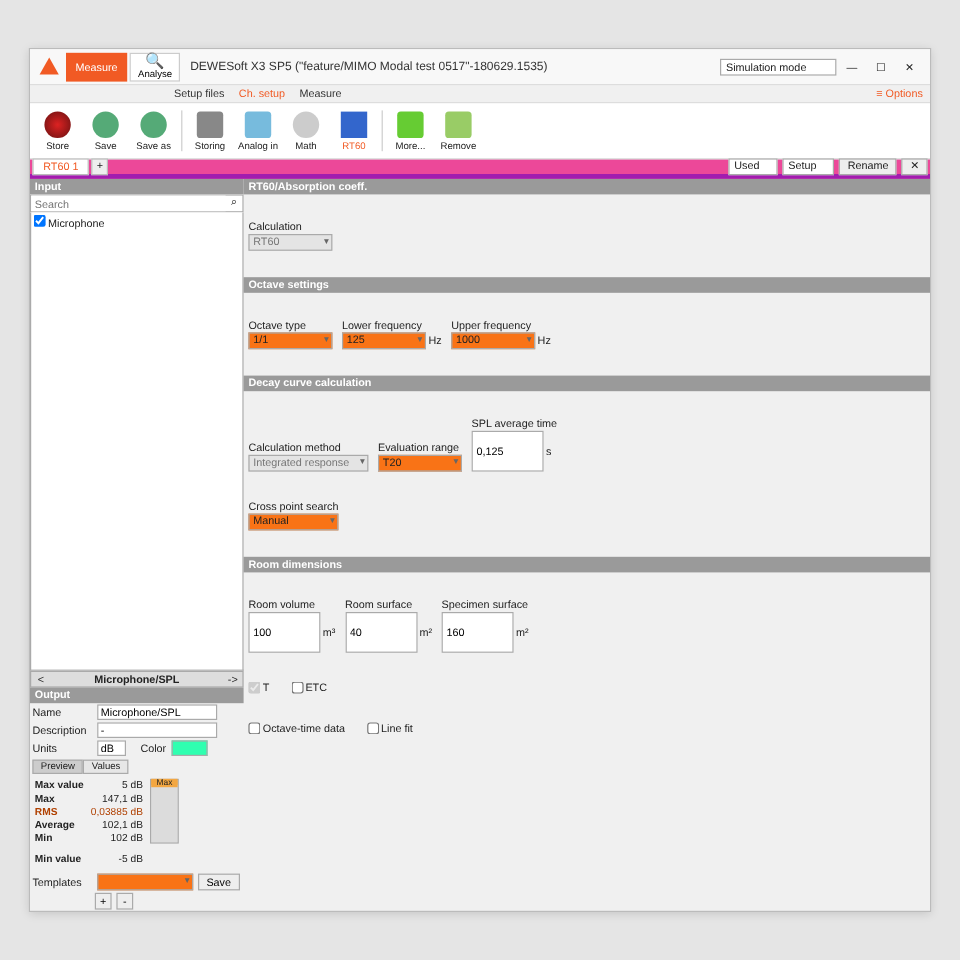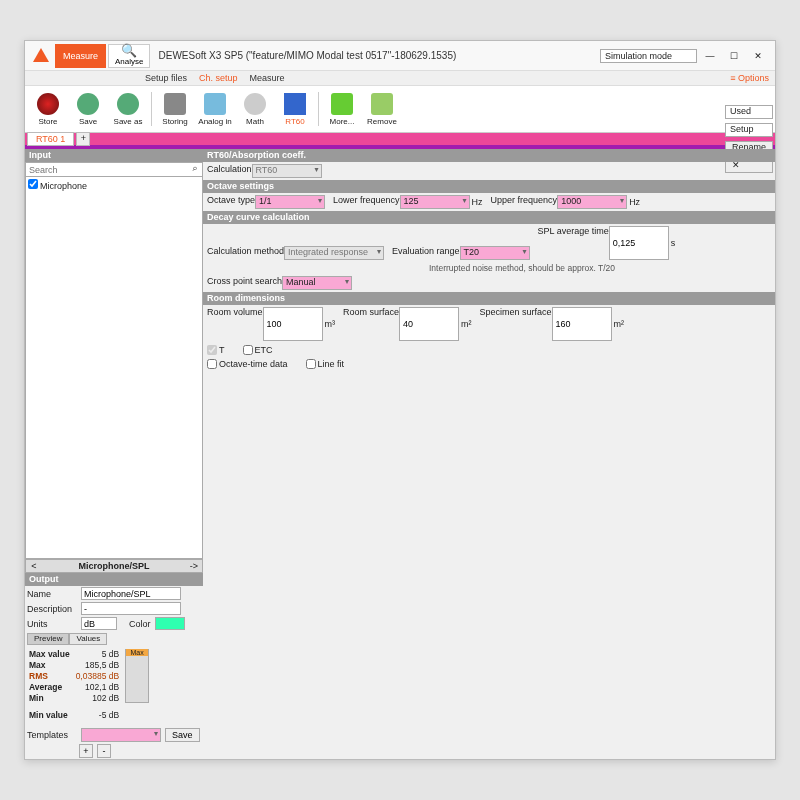--- a/index.html
+++ b/index.html
@@ -20,27 +20,27 @@
   
   .toolbar { height: 48px; background: #fff; border-top: 1px solid #ddd; border-bottom: 1px solid #ccc; display: flex; padding: 2px 4px; gap: 2px; }
   .tb-item { width: 38px; display: flex; flex-direction: column; align-items: center; justify-content: center; font-size: 8px; }
   .tb-icon { width: 22px; height: 22px; border-radius: 50%; background: #999; margin-bottom: 2px; }
   .tb-sep { width: 1px; background: #ccc; margin: 4px 2px; }
   .tb-active { color: #f15a24; }
   
   .tabrow { height: 16px; background: #ec4899; display: flex; align-items: center; border-bottom: 4px solid #a21caf; padding: 0 2px; }
   .tab { border: 1px solid #bbb; background: #fff; padding: 0 8px; font-size: 9px; color: #f15a24; height: 14px; line-height: 12px; }
   .tab-plus { border: 1px solid #bbb; background: #eee; width: 14px; text-align: center; height: 14px; margin-left: 2px; }
-  .tabrow .right { margin-left: auto; display: flex; gap: 4px; flex-direction: column; }
+  .tabrow .right { margin-left: auto; display: flex; gap: 4px; }
   .sel { border: 1px solid #aaa; background: #fff; padding: 0 14px 0 4px; font-size: 9px; height: 14px; }
   .btn-sm { border: 1px solid #aaa; background: #eee; padding: 0 6px; font-size: 9px; height: 14px; }
   
   .main { flex: 1; display: flex; overflow: hidden; }
   .leftcol { width: 178px; display: flex; flex-direction: column; }
-  .rightcol { flex: 1; display: flex; flex-direction: column; }
+  .rightcol { flex: 1; display: flex; flex-direction: column; gap: 20px; }
   .panel-hdr { background: #9a9a9a; color: #fff; font-weight: bold; font-size: 9px; padding: 1px 4px; height: 13px; line-height: 11px; }
   .searchrow { display: flex; border: 1px solid #aaa; background: #fff; margin: 0; height: 15px; }
   .searchrow input { flex: 1; border: none; font-size: 9px; padding: 0 3px; outline: none; }
   .searchrow .mag { width: 14px; text-align: center; }
   .treelist { flex: 1; background: #fff; border: 1px solid #aaa; border-top: none; font-size: 9px; padding: 2px; min-height: 280px; }
   .chk { margin-right: 2px; }
   .navrow { display: flex; background: #ddd; border: 1px solid #aaa; height: 14px; align-items: center; font-size: 9px; }
   .navrow .ctr { flex: 1; text-align: center; font-weight: bold; }
   .form-row { display: flex; align-items: center; padding: 1px 2px; gap: 4px; }
   .form-row label { width: 50px; font-size: 9px; }
@@ -50,23 +50,23 @@
   .minitabs div { border: 1px solid #aaa; padding: 0 6px; font-size: 8px; background: #e6e6e6; height: 12px; line-height: 10px; }
   .minitabs .act { background: #ccc; }
   .stats { display: flex; padding: 2px 4px; gap: 6px; }
   .stat-lbls { font-size: 8.5px; line-height: 11px; }
   .stat-lbls b { font-weight: bold; }
   .stat-vals { font-size: 8.5px; line-height: 11px; text-align: right; }
   .rms { color: #b04000; }
   .meter { width: 24px; height: 54px; background: linear-gradient(#e8a131 0 8%, #dcdcdc 8% 100%); border: 1px solid #aaa; position: relative; }
   .meter .max { position: absolute; top: -1px; left: 0; right: 0; background:#f3a742; font-size:7px; text-align:center; }
   .field-row { display: flex; flex-wrap: wrap; padding: 2px 4px; gap: 2px 8px; align-items: flex-end; }
-  .field { display: flex; flex-direction: row; font-size: 9px; }
+  .field { display: flex; flex-direction: column; font-size: 9px; }
   .field .lab { margin-bottom: 1px; }
-  .dd { border: 1px solid #aaa; background: #f9a8d4; padding: 0 14px 0 3px; height: 14px; font-size: 9px; min-width: 70px; position: relative; }
+  .dd { border: 1px solid #aaa; background: #f97316; padding: 0 14px 0 3px; height: 14px; font-size: 9px; min-width: 70px; position: relative; }
   .dd.dis { background: #e4e4e4; color: #777; }
   .dd::after { content: "▾"; position: absolute; right: 2px; font-size: 8px; color: #666; }
   .txt { border: 1px solid #aaa; background: #fff; padding: 16px 3px; height: 14px; font-size: 9px; width: 60px; }
   .unit { font-size: 9px; margin-left: 2px; align-self: center; }
   .note { font-size: 8.5px; color: #555; padding: 1px 4px; }
   .chkrow { display: flex; gap: 18px; padding: 2px 4px; font-size: 9px; }
   .chkrow label { display: flex; align-items: center; gap: 2px; }
   input[type=checkbox] { width: 10px; height: 10px; }
 </style>
 </head>
@@ -171,40 +171,40 @@
       <div class="form-row">
           <label>Name</label>
           <input class="inp" style="width: 100px;" value="Microphone/SPL">
         </div>
       <div class="form-row">
           <label>Description</label>
           <input class="inp" style="width: 100px;" value="-">
         </div>
       <div class="form-row">
         <label>Units</label>
-        <input class="inp" style="width: 36px;" value="dB">
+        <input class="inp" style="width: 24px;" value="dB">
         <span style="margin-left:8px;">Color</span>
         <div class="colorbox"></div>
       </div>
       <div class="minitabs">
         <div class="act">Preview</div>
         <div>Values</div>
       </div>
       <div class="stats">
         <div class="stat-lbls">
           <div><b>Max value</b></div>
           <div><b>Max</b></div>
           <div class="rms"><b>RMS</b></div>
           <div><b>Average</b></div>
           <div><b>Min</b></div>
           <div style="margin-top:6px;"><b>Min value</b></div>
         </div>
         <div class="stat-vals">
           <div>5 dB</div>
-          <div>185,5 dB</div>
+          <div>147,1 dB</div>
           <div class="rms">0,03885 dB</div>
           <div>102,1 dB</div>
           <div>102 dB</div>
           <div style="margin-top:6px;">-5 dB</div>
         </div>
         <div class="meter">
             <div class="max">Max</div>
           </div>
       </div>
       <div class="form-row" style="margin-top:4px;">
@@ -260,21 +260,20 @@
           <div class="dd">T20</div>
           </div>
         <div class="field">
             <span class="lab">SPL average time</span>
           <div style="display:flex;align-items:center;">
               <input class="txt" value="0,125" style="">
               <span class="unit">s</span>
             </div>
           </div>
       </div>
-      <div class="note" style="padding-left:226px;">Interrupted noise method, should be approx. T/20</div>
       <div class="field-row">
         <div class="field">
             <span class="lab">Cross point search</span>
           <div class="dd">Manual</div>
           </div>
       </div>
 
       <div class="panel-hdr">Room dimensions</div>
       <div class="field-row">
         <div class="field">

